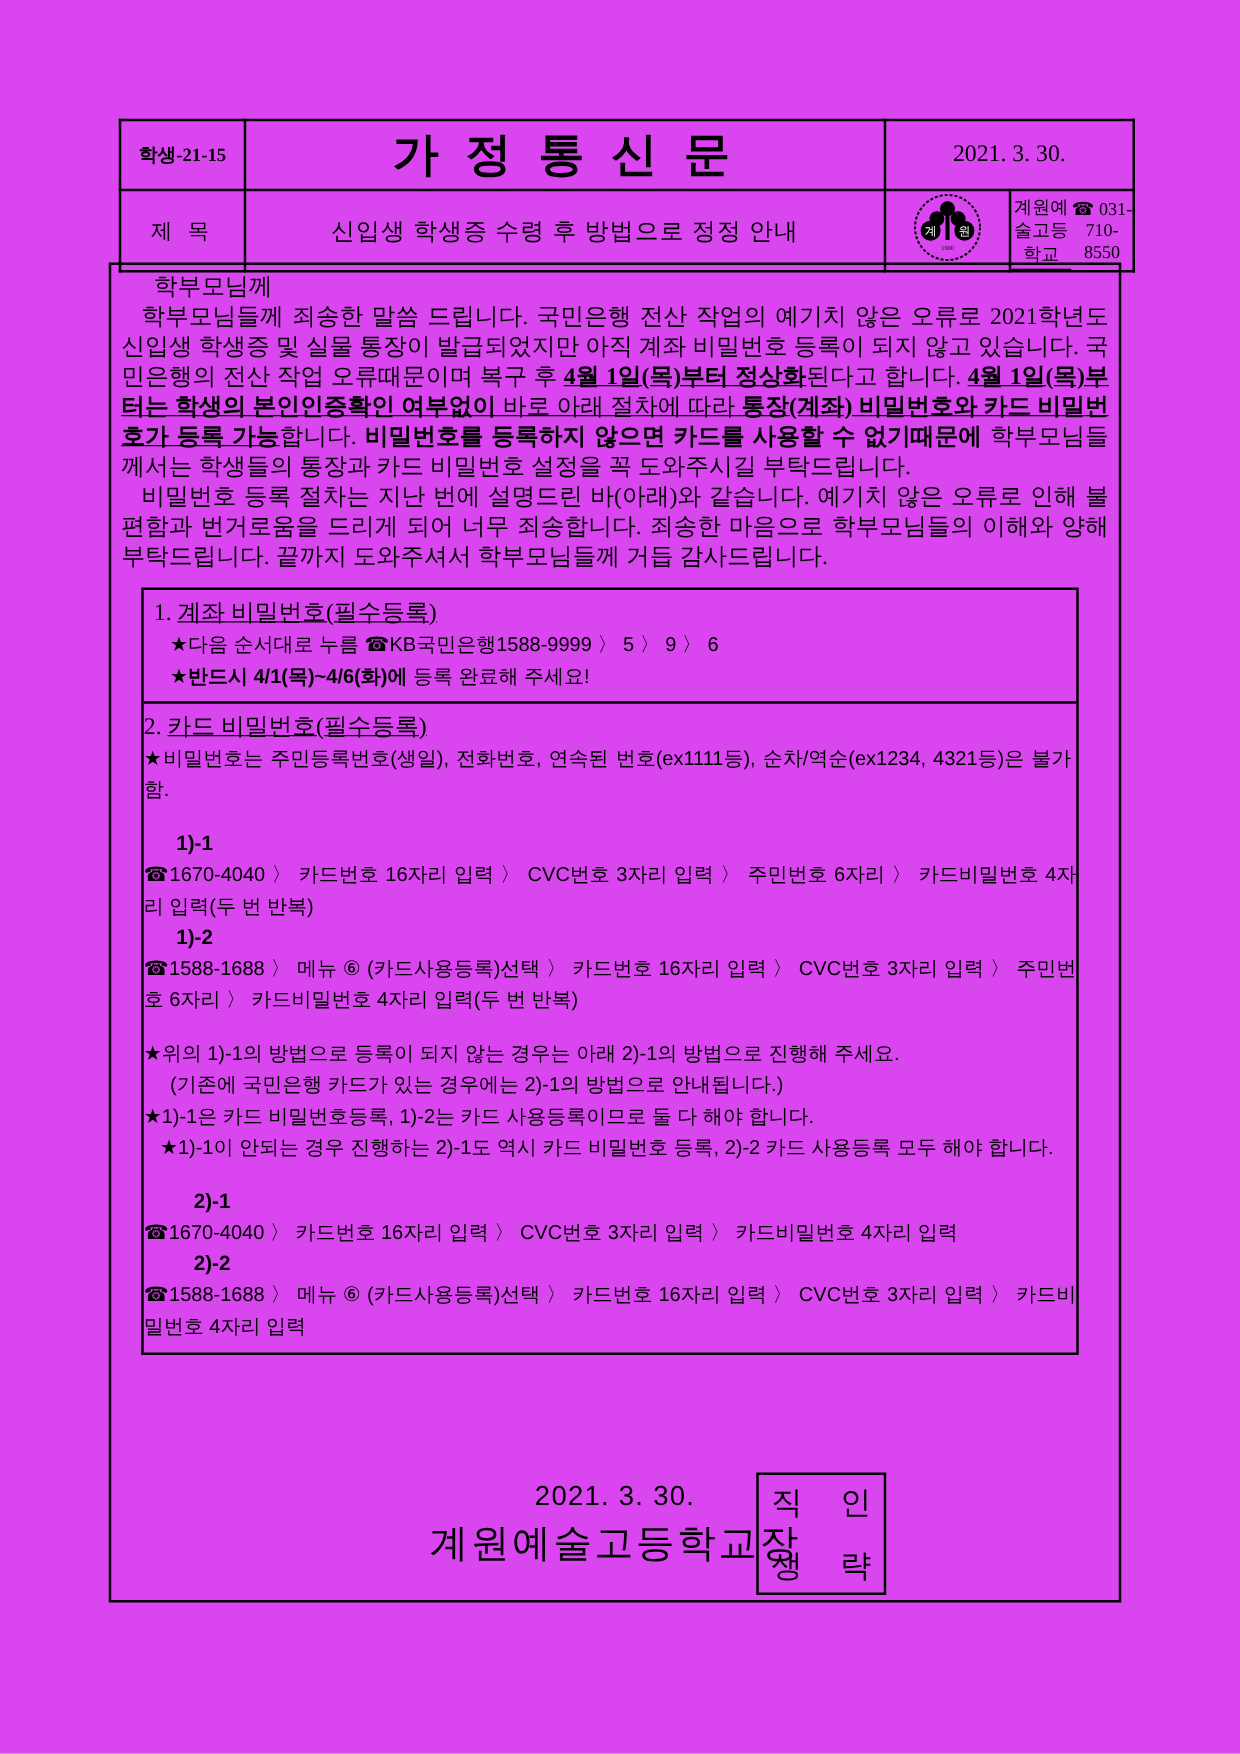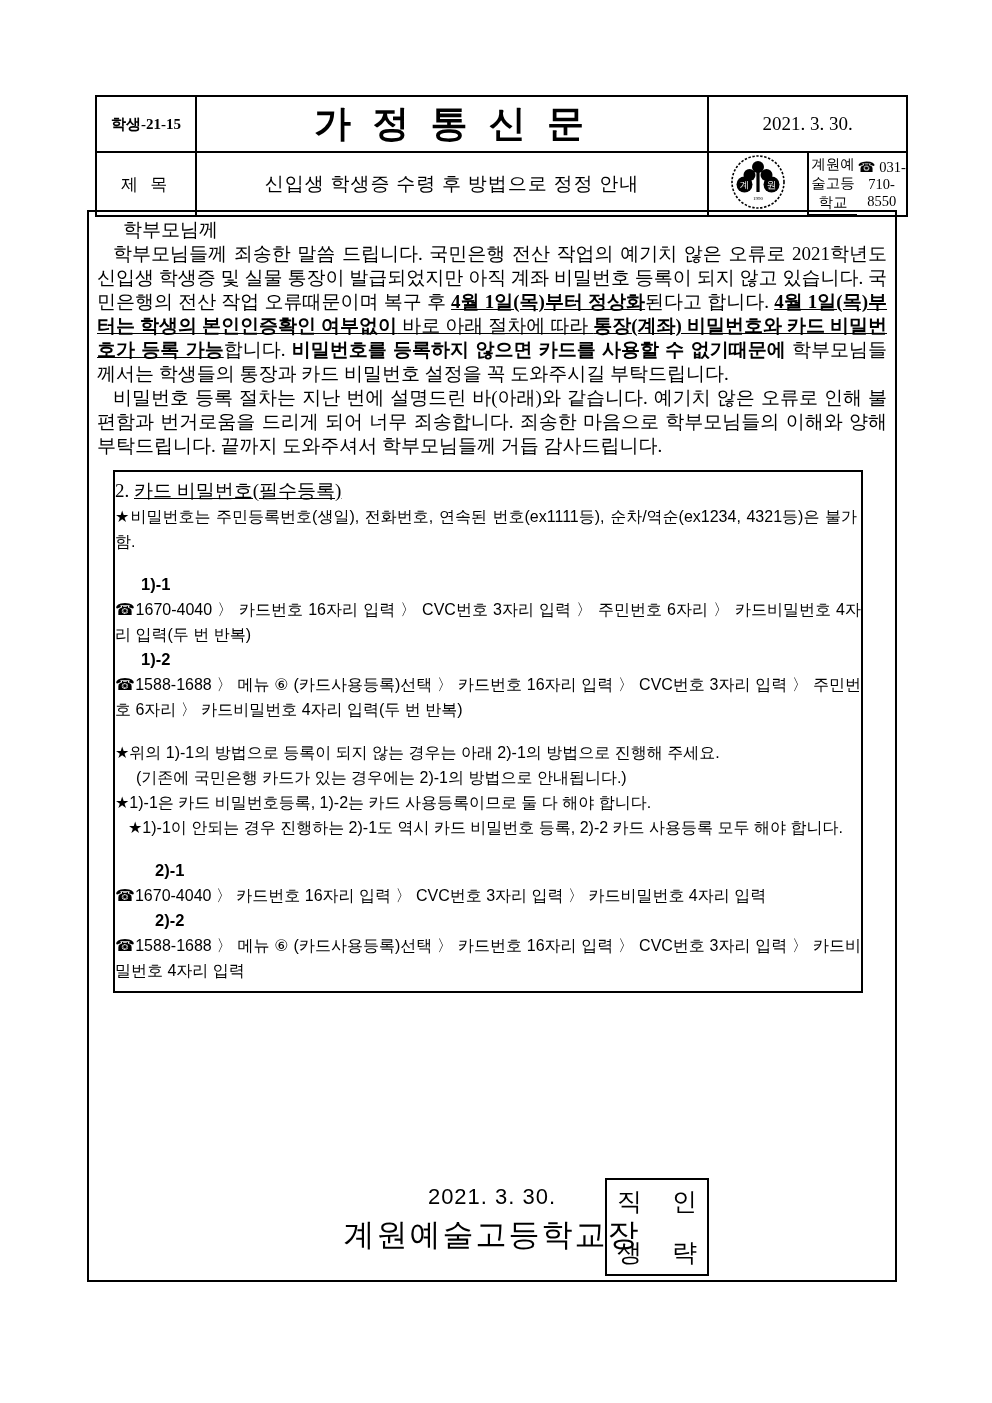--- a/index.html
+++ b/index.html
@@ -1,20 +1,20 @@
 <!DOCTYPE html>
 <html><head>
 <meta charset="utf-8">
 <style>
   * { margin:0; padding:0; box-sizing:border-box; }
   html,body { background:#e8e8e8; }
   .page {
     position:relative;
     width:992px; height:1403px;
-    background:#ffffff;
+    background:#d946ef;
     color:#000;
     font-family:"Liberation Serif","DejaVu Serif",serif;
     margin:0 auto;
     overflow:hidden;
   }
   
   .hdr {
     position:absolute; left:95px; top:95px; width:813px;
     border-collapse:collapse; table-layout:fixed;
   }
@@ -122,20 +122,25 @@
   <div class="doc">
 
     <div class="greet">학부모님께</div>
 
     <p><span>학부모님들께 죄송한 말씀 드립니다. 국민은행 전산 작업의 예기치 않은 오류로 2021학년도 신입생 학생증 및 실물 통장이 발급되었지만 아직 계좌 비밀번호 등록이 되지 않고 있습니다. 국민은행의 전산 작업 오류때문이며 복구 후 </span><span class="bu">4월 1일(목)부터 정상화</span><span>된다고 합니다. </span><span class="bu">4월 1일(목)부터는 학생의 본인인증확인 여부없이</span><span class="u"> 바로 아래 절차에 따라 </span><span class="bu">통장(계좌) 비밀번호와 카드 비밀번호가 등록 가능</span><span>합니다. </span><span class="b">비밀번호를 등록하지 않으면 카드를 사용할 수 없기때문에</span><span> 학부모님들께서는 학생들의 통장과 카드 비밀번호 설정을 꼭 도와주시길 부탁드립니다.</span></p>
 
     <p>비밀번호 등록 절차는 지난 번에 설명드린 바(아래)와 같습니다. 예기치 않은 오류로 인해 불편함과 번거로움을 드리게 되어 너무 죄송합니다. 죄송한 마음으로 학부모님들의 이해와 양해 부탁드립니다. 끝까지 도와주셔서 학부모님들께 거듭 감사드립니다.</p>
 
     <div class="inbox">
 
+      <div class="sec1">
+        <div class="sec-h"><span>1.</span> <span class="hu">계좌 비밀번호(필수등록)</span></div>
+        <div class="sans star">★다음 순서대로 누름 ☎KB국민은행1588-9999 〉 5 〉 9 〉 6</div>
+        <div class="sans star"><span class="b">★반드시 4/1(목)~4/6(화)에</span><span> 등록 완료해 주세요!</span></div>
+      </div>
 
       <div class="sec2">
         <div class="sec-h"><span>2.</span> <span class="hu">카드 비밀번호(필수등록)</span></div>
         <div class="sans star2">★비밀번호는 주민등록번호(생일), 전화번호, 연속된 번호(ex1111등), 순차/역순(ex1234, 4321등)은 불가함.</div>
         <div class="gap"></div>
         <div class="sans lbl1">1)-1</div>
         <div class="sans mline">☎1670-4040 〉 카드번호 16자리 입력 〉 CVC번호 3자리 입력 〉 주민번호 6자리 〉 카드비밀번호 4자리 입력(두 번 반복)</div>
         <div class="sans lbl1">1)-2</div>
         <div class="sans mline">☎1588-1688 〉 메뉴 ⑥ (카드사용등록)선택 〉 카드번호 16자리 입력 〉 CVC번호 3자리 입력 〉 주민번호 6자리 〉 카드비밀번호 4자리 입력(두 번 반복)</div>
         <div class="gap"></div>

